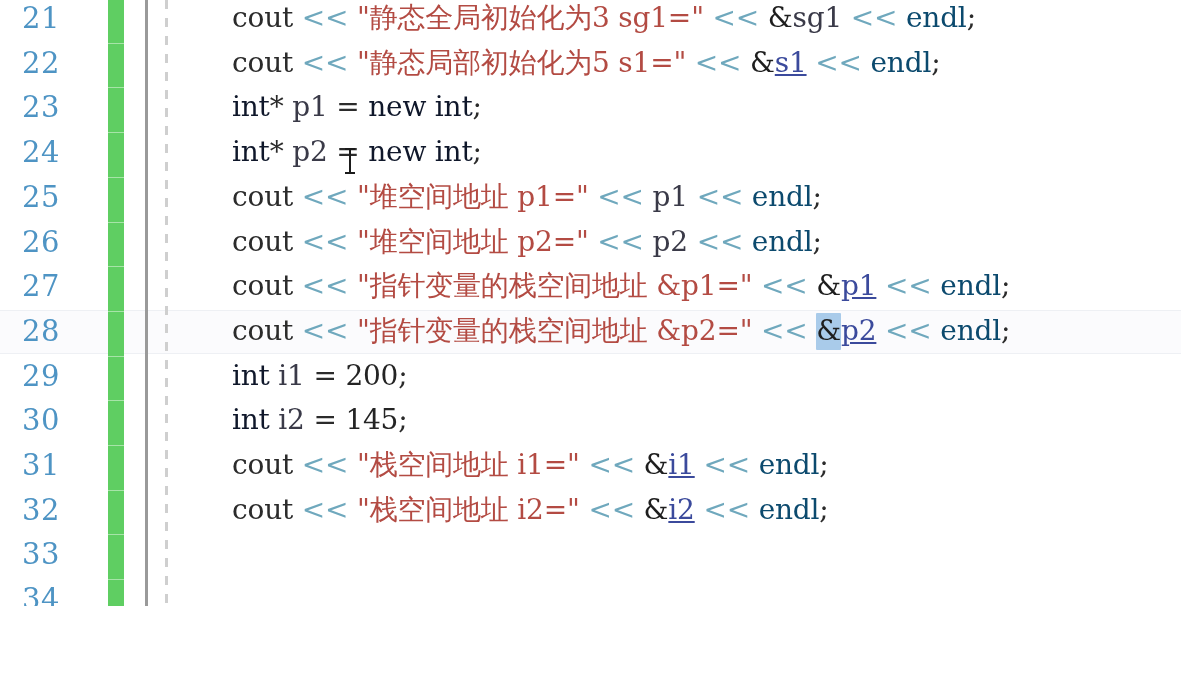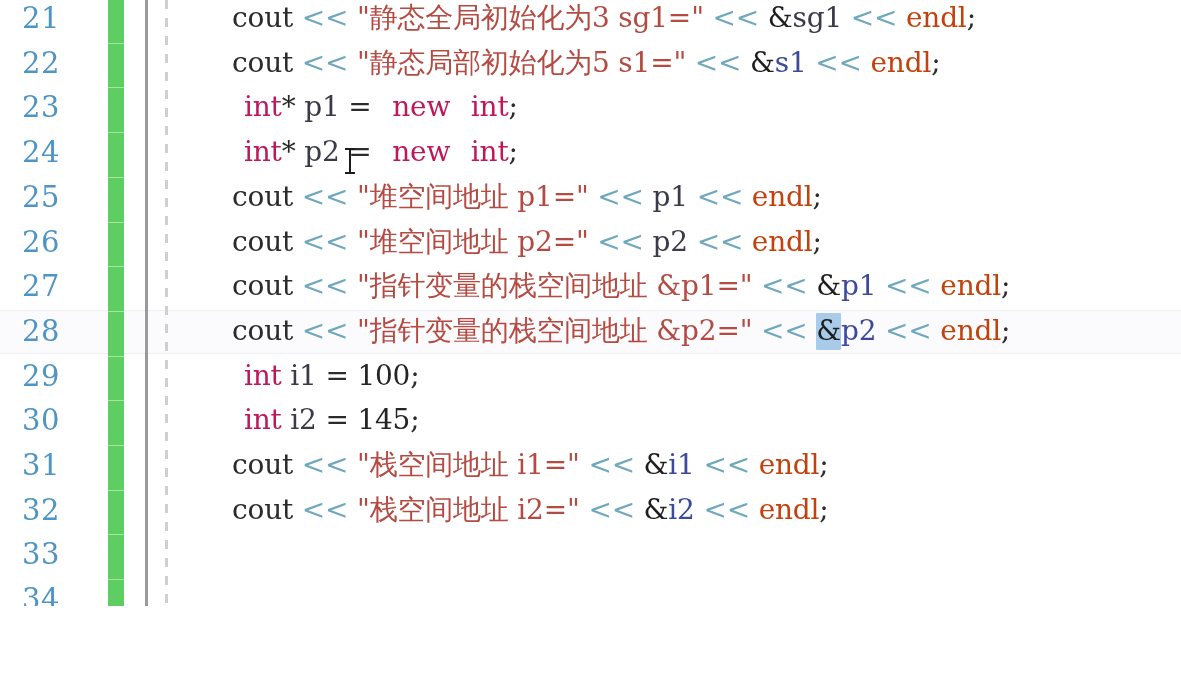--- a/index.html
+++ b/index.html
@@ -115,26 +115,26 @@
     left: 0;
     white-space: pre;
     font-family: "DejaVu Serif", "Liberation Serif", serif;
     font-size: 28px;
     line-height: 34px;
     letter-spacing: -0.2px;
   }
 
   
   .tk-plain   { color: #2b2b2b; }
-  .tk-kw      { color: #be185d; margin-left: 12px; }
+  .tk-kw      { color: #0f172a; }
   .tk-str     { color: #b34b43; }
   .tk-op      { color: #6fa8bd; }
-  .tk-endl    { color: #c2410c; }
+  .tk-endl    { color: #0c4a6e; }
   .tk-var     { color: #3a3a48; }
-  .tk-varblue { color: #3b4a9c; }
+  .tk-varblue { color: #3b4a9c; text-decoration: underline; }
   .tk-amp     { color: #1e1e1e; }
   .tk-num     { color: #242424; }
   .tk-punc    { color: #2b2b2b; }
   .tk-brace   { color: #1e1e1e; }
 
   
   .sel-hl {
     background: #a9cbea;
     border-radius: 1px;
     padding: 1px 0 3px 0;
@@ -227,21 +227,21 @@
 
   <div class="code" id="code">
       <div class="code-line" style="top: 1px; left: 232px;"><span class="tk-plain">cout</span><span class="tk-plain"> </span><span class="tk-op">&lt;&lt;</span><span class="tk-plain"> </span><span class="tk-str">"静态全局初始化为3 sg1="</span><span class="tk-plain"> </span><span class="tk-op">&lt;&lt;</span><span class="tk-plain"> </span><span class="tk-amp">&amp;</span><span class="tk-var">sg1</span><span class="tk-plain"> </span><span class="tk-op">&lt;&lt;</span><span class="tk-plain"> </span><span class="tk-endl">endl</span><span class="tk-punc">;</span></div>
       <div class="code-line" style="top: 45.7px; left: 232px;"><span class="tk-plain">cout</span><span class="tk-plain"> </span><span class="tk-op">&lt;&lt;</span><span class="tk-plain"> </span><span class="tk-str">"静态局部初始化为5 s1="</span><span class="tk-plain"> </span><span class="tk-op">&lt;&lt;</span><span class="tk-plain"> </span><span class="tk-amp">&amp;</span><span class="tk-varblue">s1</span><span class="tk-plain"> </span><span class="tk-op">&lt;&lt;</span><span class="tk-plain"> </span><span class="tk-endl">endl</span><span class="tk-punc">;</span></div>
       <div class="code-line" style="top: 90.4px; left: 232px;"><span class="tk-kw">int</span><span class="tk-plain">*</span><span class="tk-plain"> </span><span class="tk-var">p1</span><span class="tk-plain"> </span><span class="tk-punc">=</span><span class="tk-plain"> </span><span class="tk-kw">new</span><span class="tk-plain"> </span><span class="tk-kw">int</span><span class="tk-punc">;</span></div>
       <div class="code-line" style="top: 135.1px; left: 232px;"><span class="tk-kw">int</span><span class="tk-plain">*</span><span class="tk-plain"> </span><span class="tk-var">p2</span><span class="tk-plain"> </span><span class="tk-punc">=</span><span class="tk-plain"> </span><span class="tk-kw">new</span><span class="tk-plain"> </span><span class="tk-kw">int</span><span class="tk-punc">;</span></div>
       <div class="code-line" style="top: 179.8px; left: 232px;"><span class="tk-plain">cout</span><span class="tk-plain"> </span><span class="tk-op">&lt;&lt;</span><span class="tk-plain"> </span><span class="tk-str">"堆空间地址 p1="</span><span class="tk-plain"> </span><span class="tk-op">&lt;&lt;</span><span class="tk-plain"> </span><span class="tk-var">p1</span><span class="tk-plain"> </span><span class="tk-op">&lt;&lt;</span><span class="tk-plain"> </span><span class="tk-endl">endl</span><span class="tk-punc">;</span></div>
       <div class="code-line" style="top: 224.5px; left: 232px;"><span class="tk-plain">cout</span><span class="tk-plain"> </span><span class="tk-op">&lt;&lt;</span><span class="tk-plain"> </span><span class="tk-str">"堆空间地址 p2="</span><span class="tk-plain"> </span><span class="tk-op">&lt;&lt;</span><span class="tk-plain"> </span><span class="tk-var">p2</span><span class="tk-plain"> </span><span class="tk-op">&lt;&lt;</span><span class="tk-plain"> </span><span class="tk-endl">endl</span><span class="tk-punc">;</span></div>
       <div class="code-line" style="top: 269.2px; left: 232px;"><span class="tk-plain">cout</span><span class="tk-plain"> </span><span class="tk-op">&lt;&lt;</span><span class="tk-plain"> </span><span class="tk-str">"指针变量的栈空间地址 &amp;p1="</span><span class="tk-plain"> </span><span class="tk-op">&lt;&lt;</span><span class="tk-plain"> </span><span class="tk-amp">&amp;</span><span class="tk-varblue">p1</span><span class="tk-plain"> </span><span class="tk-op">&lt;&lt;</span><span class="tk-plain"> </span><span class="tk-endl">endl</span><span class="tk-punc">;</span></div>
       <div class="code-line" style="top: 313.9px; left: 232px;"><span class="tk-plain">cout</span><span class="tk-plain"> </span><span class="tk-op">&lt;&lt;</span><span class="tk-plain"> </span><span class="tk-str">"指针变量的栈空间地址 &amp;p2="</span><span class="tk-plain"> </span><span class="tk-op">&lt;&lt;</span><span class="tk-plain"> </span><span class="tk-amp sel-hl">&amp;</span><span class="tk-varblue">p2</span><span class="tk-plain"> </span><span class="tk-op">&lt;&lt;</span><span class="tk-plain"> </span><span class="tk-endl">endl</span><span class="tk-punc">;</span></div>
-      <div class="code-line" style="top: 358.6px; left: 232px;"><span class="tk-kw">int</span><span class="tk-plain"> </span><span class="tk-var">i1</span><span class="tk-plain"> </span><span class="tk-punc">=</span><span class="tk-plain"> </span><span class="tk-num">100</span><span class="tk-punc">;</span></div>
+      <div class="code-line" style="top: 358.6px; left: 232px;"><span class="tk-kw">int</span><span class="tk-plain"> </span><span class="tk-var">i1</span><span class="tk-plain"> </span><span class="tk-punc">=</span><span class="tk-plain"> </span><span class="tk-num">200</span><span class="tk-punc">;</span></div>
       <div class="code-line" style="top: 403.3px; left: 232px;"><span class="tk-kw">int</span><span class="tk-plain"> </span><span class="tk-var">i2</span><span class="tk-plain"> </span><span class="tk-punc">=</span><span class="tk-plain"> </span><span class="tk-num">145</span><span class="tk-punc">;</span></div>
       <div class="code-line" style="top: 448px; left: 232px;"><span class="tk-plain">cout</span><span class="tk-plain"> </span><span class="tk-op">&lt;&lt;</span><span class="tk-plain"> </span><span class="tk-str">"栈空间地址 i1="</span><span class="tk-plain"> </span><span class="tk-op">&lt;&lt;</span><span class="tk-plain"> </span><span class="tk-amp">&amp;</span><span class="tk-varblue">i1</span><span class="tk-plain"> </span><span class="tk-op">&lt;&lt;</span><span class="tk-plain"> </span><span class="tk-endl">endl</span><span class="tk-punc">;</span></div>
       <div class="code-line" style="top: 492.7px; left: 232px;"><span class="tk-plain">cout</span><span class="tk-plain"> </span><span class="tk-op">&lt;&lt;</span><span class="tk-plain"> </span><span class="tk-str">"栈空间地址 i2="</span><span class="tk-plain"> </span><span class="tk-op">&lt;&lt;</span><span class="tk-plain"> </span><span class="tk-amp">&amp;</span><span class="tk-varblue">i2</span><span class="tk-plain"> </span><span class="tk-op">&lt;&lt;</span><span class="tk-plain"> </span><span class="tk-endl">endl</span><span class="tk-punc">;</span></div>
       <div class="code-line" style="top: 537.4px; left: 232px;"></div>
       <div class="code-line" style="top: 582.1px; left: 232px;"></div>
       <div class="code-line" style="top: 626.8px; left: 154px;"><span class="tk-brace">}</span></div>
     </div>
 
   <div class="ibeam" id="ibeam" style="left: 345px; top: 147px;">
     <div class="capt"></div>

